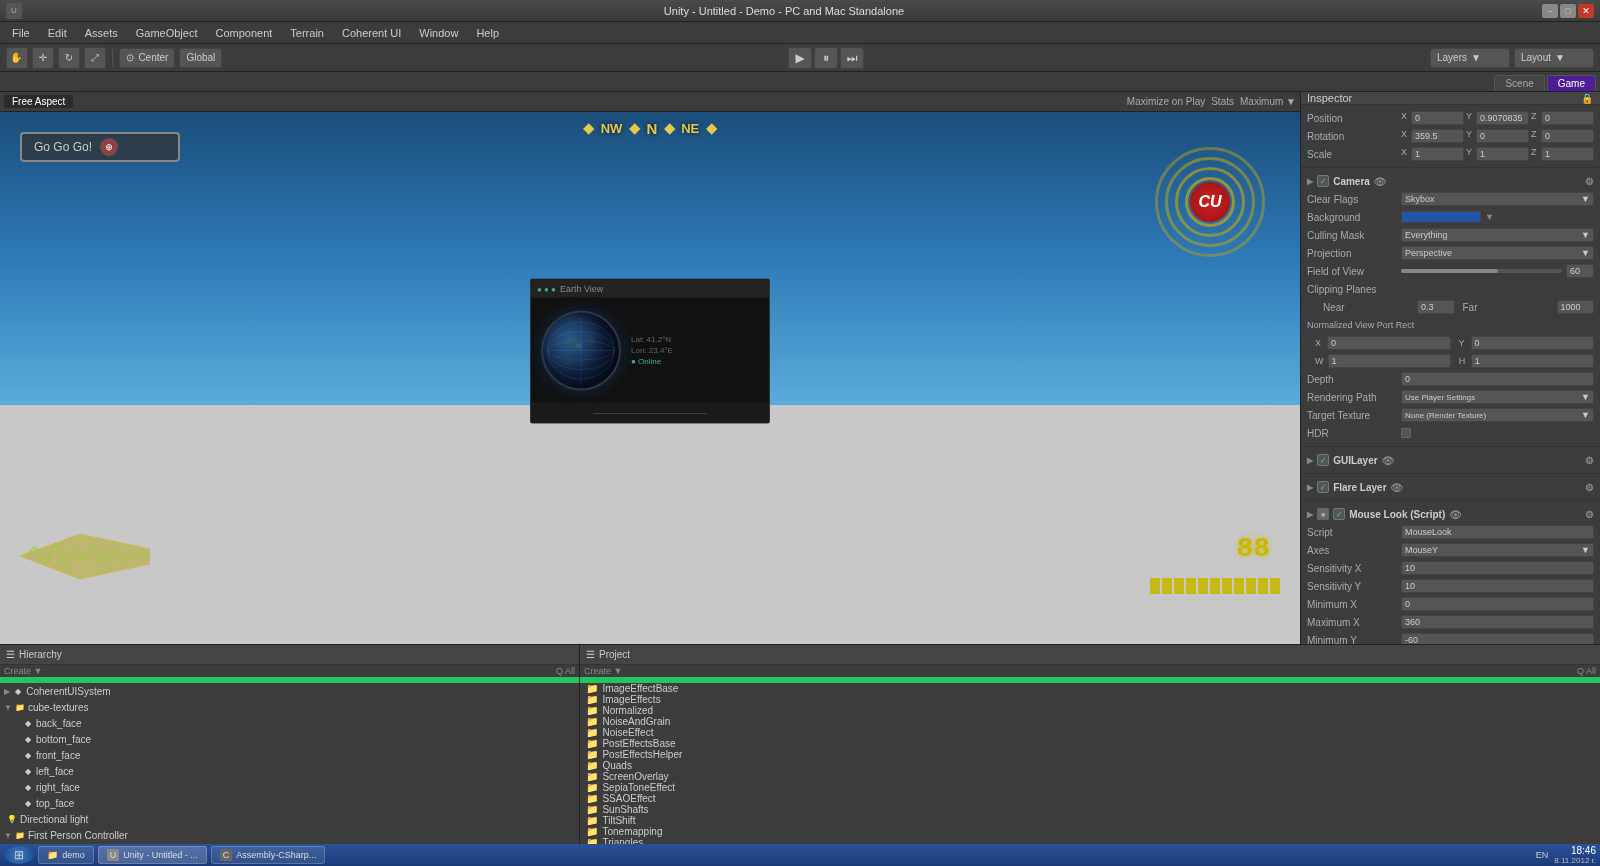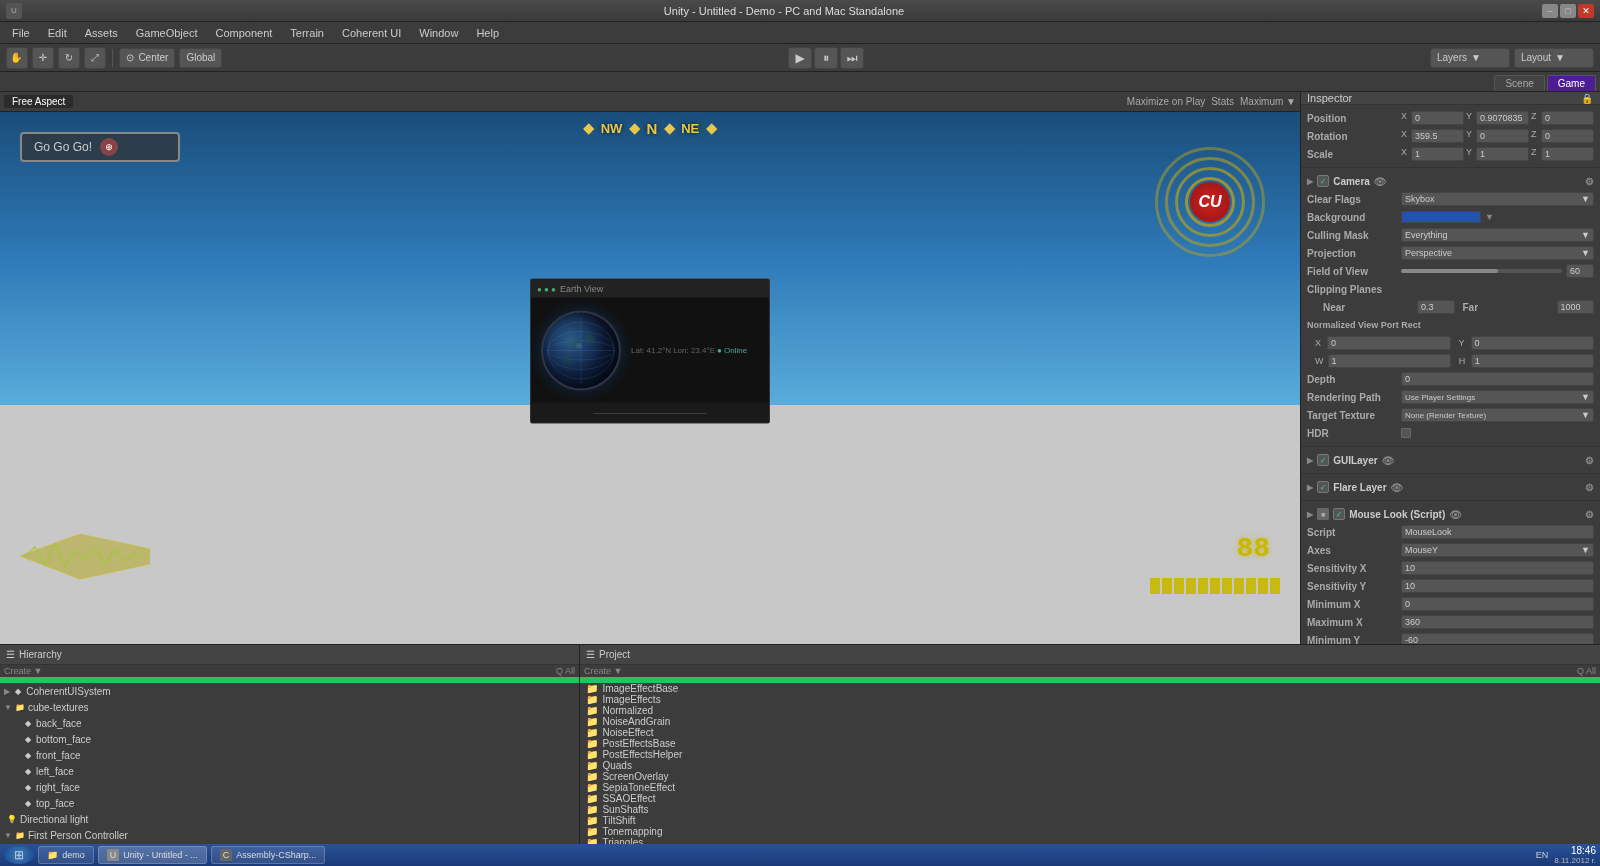--- a/index.html
+++ b/index.html
@@ -273,21 +273,21 @@
       padding: 4px 6px;
       border-bottom: 1px solid #333;
     }
     .inspector-row {
       display: flex;
       align-items: center;
       height: 18px;
       gap: 4px;
       font-size: 10px;
     }
-    .inspector-label { color: #aaa; min-width: 90px; flex-shrink: 0; font-weight: bold; }
+    .inspector-label { color: #aaa; min-width: 90px; flex-shrink: 0; }
     .inspector-field {
       background: #555;
       border: 1px solid #444;
       border-radius: 2px;
       height: 14px;
       flex: 1;
       padding: 0 3px;
       font-size: 9px;
       color: #ccc;
       display: flex;
@@ -532,21 +532,21 @@
                 <ellipse cx="40" cy="40" rx="35" ry="30" fill="none" stroke="#6af" stroke-width="0.5"></ellipse>
                 <line x1="40" y1="5" x2="40" y2="75" stroke="#6af" stroke-width="0.5"></line>
                 <line x1="5" y1="40" x2="75" y2="40" stroke="#6af" stroke-width="0.5"></line>
 
                 <path d="M25 30 Q30 25 38 28 Q42 30 40 36 Q35 40 28 38 Z" fill="#2a6a3a" opacity="0.7"></path>
                 <path d="M45 22 Q52 20 55 28 Q54 35 48 34 Q43 30 45 22 Z" fill="#2a6a3a" opacity="0.6"></path>
                 <path d="M20 45 Q28 43 32 50 Q30 56 22 55 Z" fill="#2a6a3a" opacity="0.5"></path>
                 <circle cx="38" cy="35" r="3" fill="rgba(255,255,255,0.3)"></circle>
               </svg>
             </div>
-            <div style="display:flex;flex-direction:row;gap:2px;font-size:8px;color:#666;">
+            <div style="display:flex;flex-direction:column;gap:2px;font-size:8px;color:#666;">
               <div>Lat: 41.2°N</div>
               <div>Lon: 23.4°E</div>
               <div style="color:#4a9;">● Online</div>
             </div>
           </div>
         </div>
         <div id="globe-footer">
           <span style="font-size:8px;color:#555;">────────────────────</span>
         </div>
       </div>

